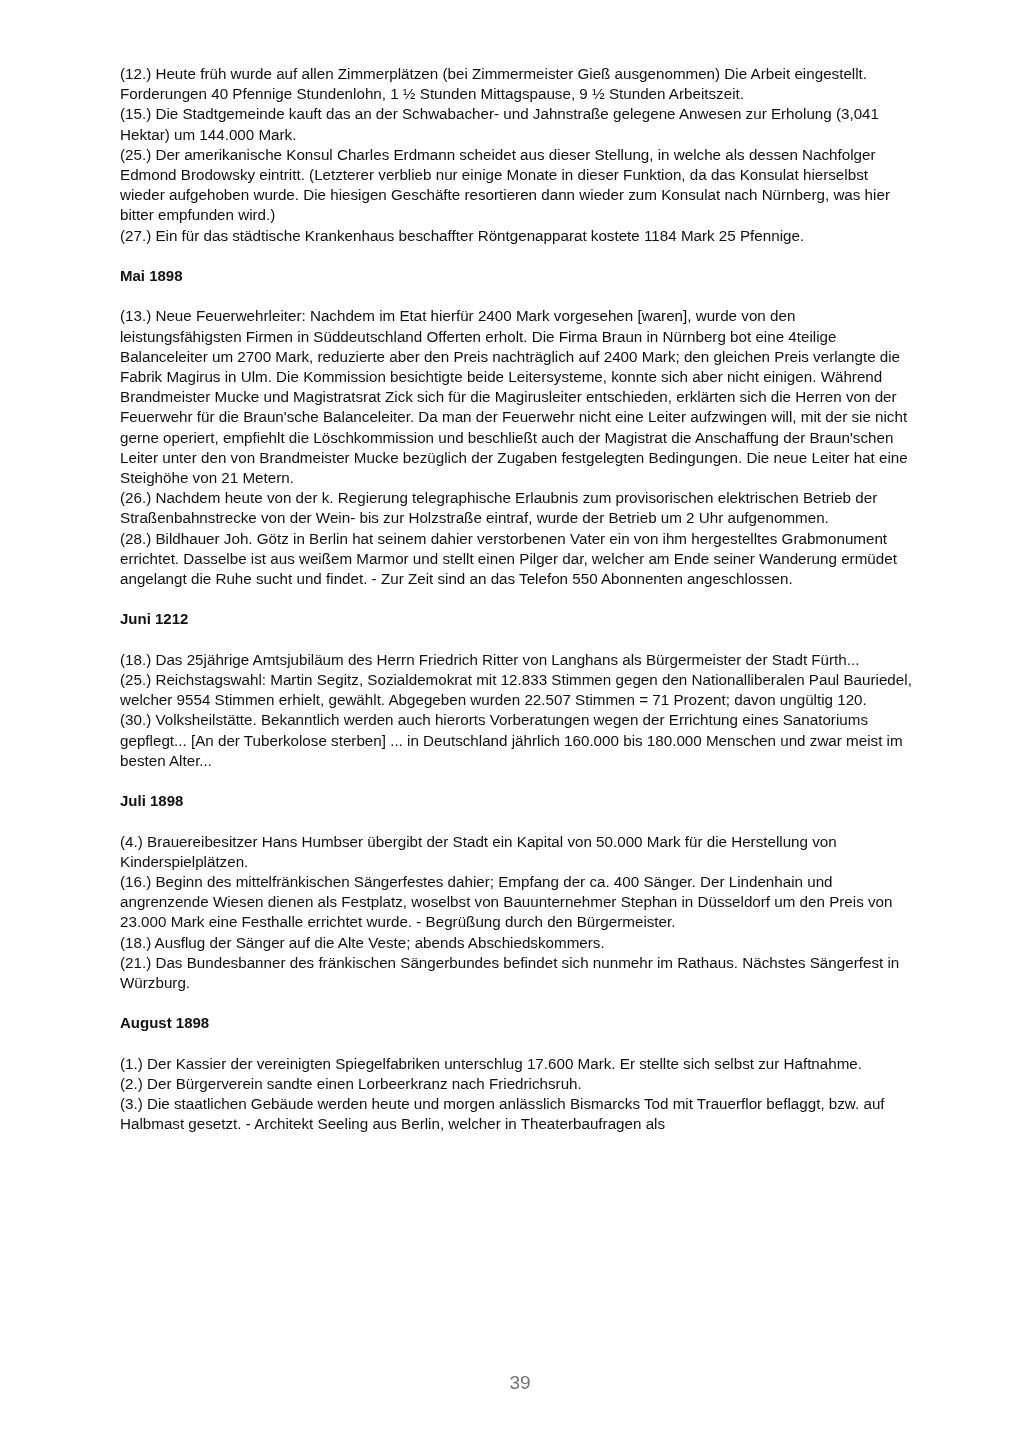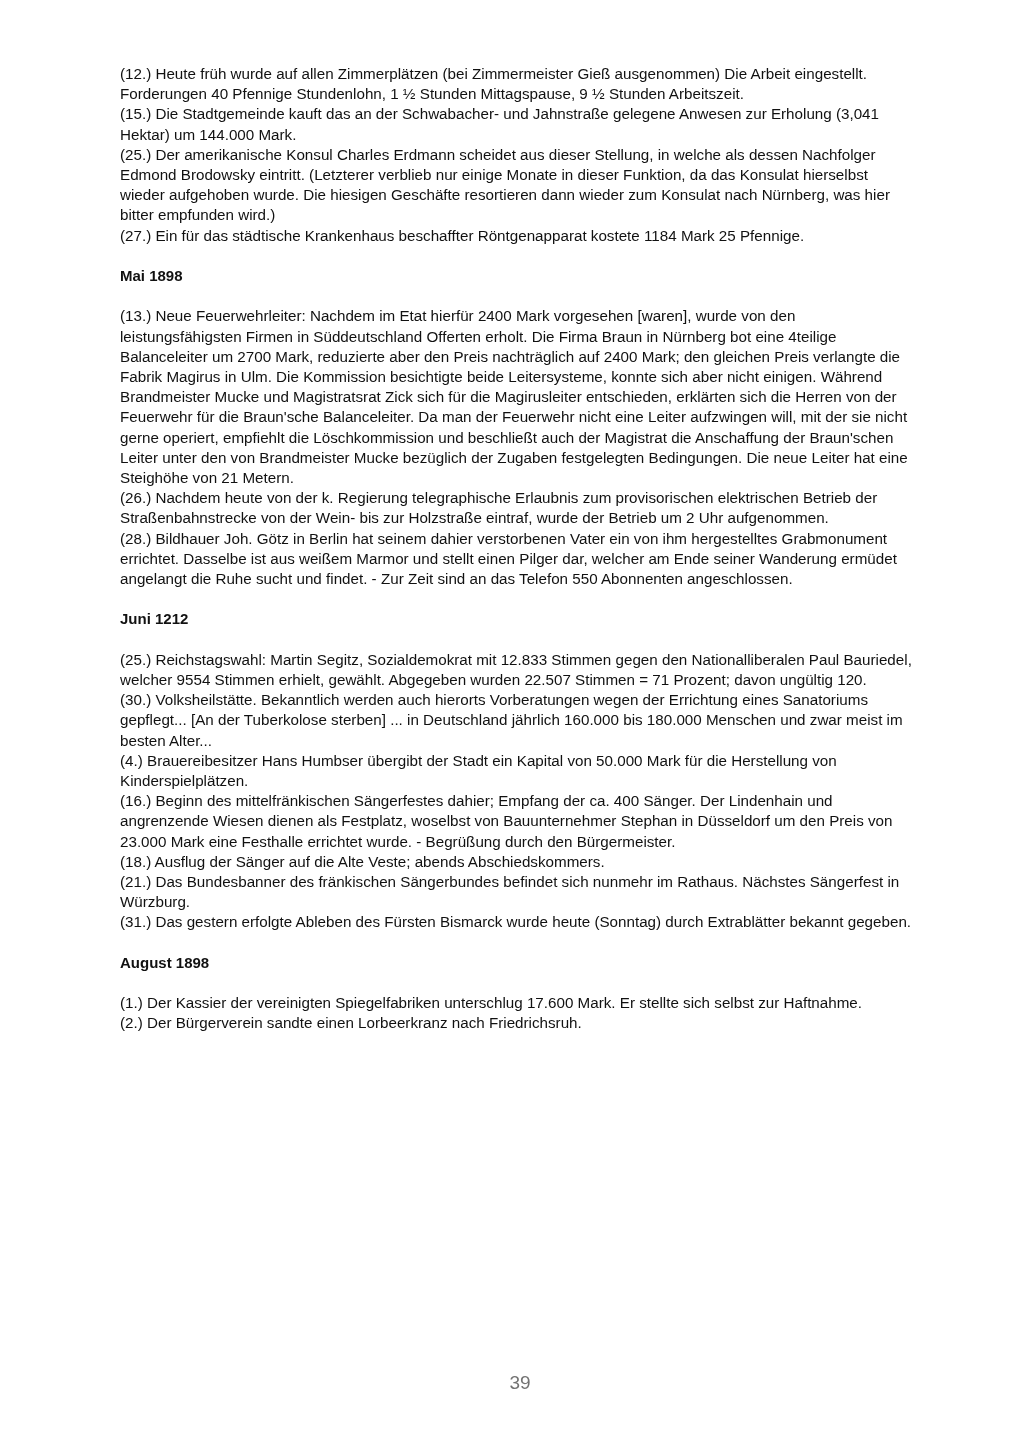--- a/index.html
+++ b/index.html
@@ -57,25 +57,27 @@
   <div class="content" id="content">
       <p class="entry">(12.) Heute früh wurde auf allen Zimmerplätzen (bei Zimmermeister Gieß ausgenommen) Die Arbeit eingestellt. Forderungen 40 Pfennige Stundenlohn, 1 ½ Stunden Mittagspause, 9 ½ Stunden Arbeitszeit.</p>
       <p class="entry">(15.) Die Stadtgemeinde kauft das an der Schwabacher- und Jahnstraße gelegene Anwesen zur Erholung (3,041 Hektar) um 144.000 Mark.</p>
       <p class="entry">(25.) Der amerikanische Konsul Charles Erdmann scheidet aus dieser Stellung, in welche als dessen Nachfolger Edmond Brodowsky eintritt. (Letzterer verblieb nur einige Monate in dieser Funktion, da das Konsulat hierselbst wieder aufgehoben wurde. Die hiesigen Geschäfte resortieren dann wieder zum Konsulat nach Nürnberg, was hier bitter empfunden wird.)</p>
       <p class="entry">(27.) Ein für das städtische Krankenhaus beschaffter Röntgenapparat kostete 1184 Mark 25 Pfennige.</p>
       <h2 class="month-heading">Mai 1898</h2>
       <p class="entry">(13.) Neue Feuerwehrleiter: Nachdem im Etat hierfür 2400 Mark vorgesehen [waren], wurde von den leistungsfähigsten Firmen in Süddeutschland Offerten erholt. Die Firma Braun in Nürnberg bot eine 4teilige Balanceleiter um 2700 Mark, reduzierte aber den Preis nachträglich auf 2400 Mark; den gleichen Preis verlangte die Fabrik Magirus in Ulm. Die Kommission besichtigte beide Leitersysteme, konnte sich aber nicht einigen. Während Brandmeister Mucke und Magistratsrat Zick sich für die Magirusleiter entschieden, erklärten sich die Herren von der Feuerwehr für die Braun'sche Balanceleiter. Da man der Feuerwehr nicht eine Leiter aufzwingen will, mit der sie nicht gerne operiert, empfiehlt die Löschkommission und beschließt auch der Magistrat die Anschaffung der Braun'schen Leiter unter den von Brandmeister Mucke bezüglich der Zugaben festgelegten Bedingungen. Die neue Leiter hat eine Steighöhe von 21 Metern.</p>
       <p class="entry">(26.) Nachdem heute von der k. Regierung telegraphische Erlaubnis zum provisorischen elektrischen Betrieb der Straßenbahnstrecke von der Wein- bis zur Holzstraße eintraf, wurde der Betrieb um 2 Uhr aufgenommen.</p>
       <p class="entry">(28.) Bildhauer Joh. Götz in Berlin hat seinem dahier verstorbenen Vater ein von ihm hergestelltes Grabmonument errichtet. Dasselbe ist aus weißem Marmor und stellt einen Pilger dar, welcher am Ende seiner Wanderung ermüdet angelangt die Ruhe sucht und findet. - Zur Zeit sind an das Telefon 550 Abonnenten angeschlossen.</p>
       <h2 class="month-heading">Juni 1212</h2>
+      <p class="entry">(18.) Das 25jährige Amtsjubiläum des Herrn Friedrich Ritter von Langhans als Bürgermeister der Stadt Fürth...</p>
       <p class="entry">(25.) Reichstagswahl: Martin Segitz, Sozialdemokrat mit 12.833 Stimmen gegen den Nationalliberalen Paul Bauriedel, welcher 9554 Stimmen erhielt, gewählt. Abgegeben wurden 22.507 Stimmen = 71 Prozent; davon ungültig 120.</p>
       <p class="entry">(30.) Volksheilstätte. Bekanntlich werden auch hierorts Vorberatungen wegen der Errichtung eines Sanatoriums gepflegt... [An der Tuberkolose sterben] ... in Deutschland jährlich 160.000 bis 180.000 Menschen und zwar meist im besten Alter...</p>
+      <h2 class="month-heading">Juli 1898</h2>
       <p class="entry">(4.) Brauereibesitzer Hans Humbser übergibt der Stadt ein Kapital von 50.000 Mark für die Herstellung von Kinderspielplätzen.</p>
       <p class="entry">(16.) Beginn des mittelfränkischen Sängerfestes dahier; Empfang der ca. 400 Sänger. Der Lindenhain und angrenzende Wiesen dienen als Festplatz, woselbst von Bauunternehmer Stephan in Düsseldorf um den Preis von 23.000 Mark eine Festhalle errichtet wurde. - Begrüßung durch den Bürgermeister.</p>
       <p class="entry">(18.) Ausflug der Sänger auf die Alte Veste; abends Abschiedskommers.</p>
       <p class="entry">(21.) Das Bundesbanner des fränkischen Sängerbundes befindet sich nunmehr im Rathaus. Nächstes Sängerfest in Würzburg.</p>
-      <p class="entry">(31.) Das gestern erfolgte Ableben des Fürsten Bismarck wurde heute (Sonntag) durch Extrablätter bekannt gegeben.</p>
       <h2 class="month-heading">August 1898</h2>
       <p class="entry">(1.) Der Kassier der vereinigten Spiegelfabriken unterschlug 17.600 Mark. Er stellte sich selbst zur Haftnahme.</p>
       <p class="entry">(2.) Der Bürgerverein sandte einen Lorbeerkranz nach Friedrichsruh.</p>
+      <p class="entry">(3.) Die staatlichen Gebäude werden heute und morgen anlässlich Bismarcks Tod mit Trauerflor beflaggt, bzw. auf Halbmast gesetzt. - Architekt Seeling aus Berlin, welcher in Theaterbaufragen als</p>
     </div>
   <div class="page-number">39</div>
 </div>
 
 </body></html>

